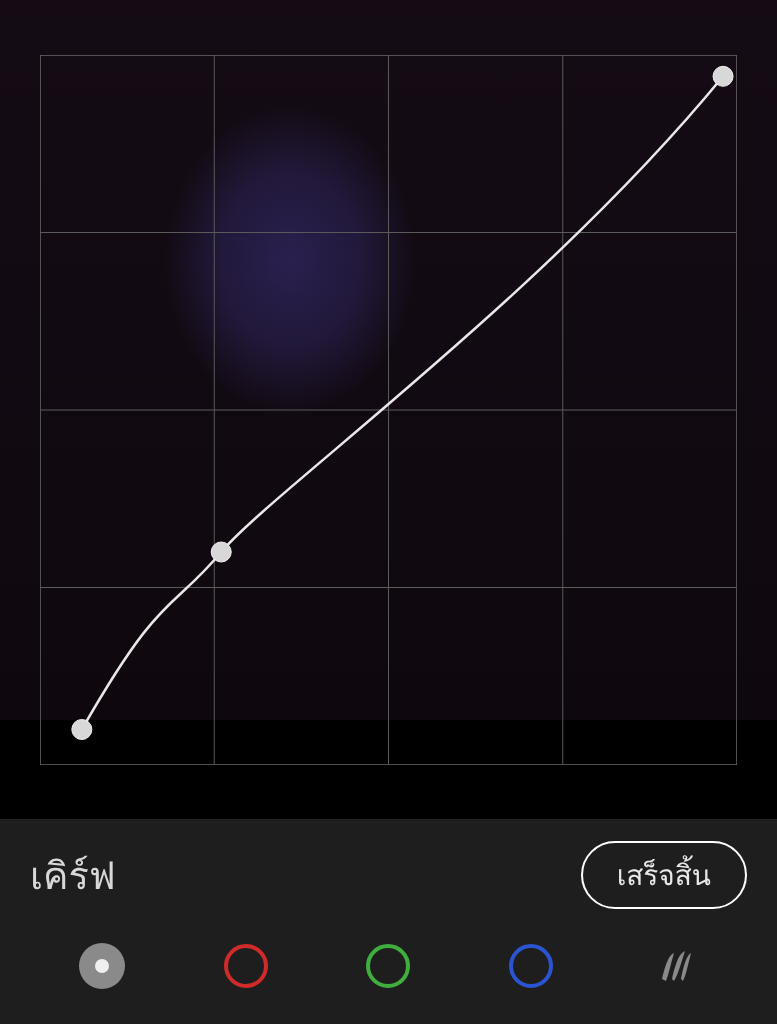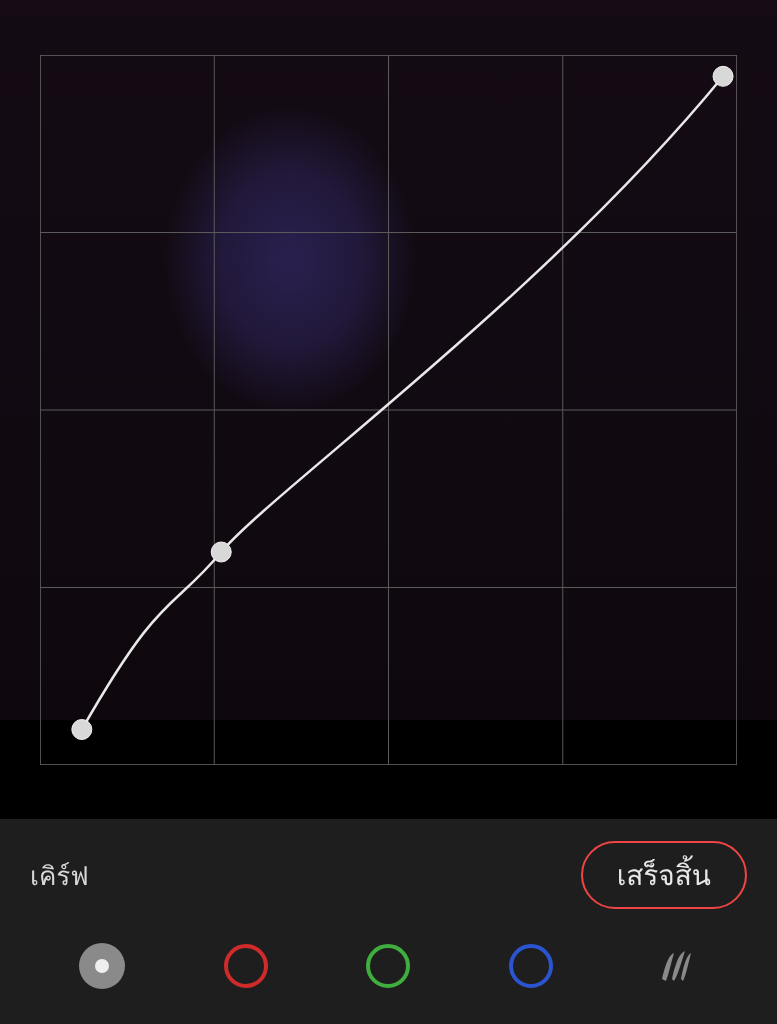--- a/index.html
+++ b/index.html
@@ -44,26 +44,26 @@
     background: #1e1e1e;
   }
   .panel-top-row {
     display: flex;
     align-items: center;
     justify-content: space-between;
     padding: 22px 30px 0 30px;
     height: 90px;
   }
   .panel-title {
-    font-size: 26px;
+    font-size: 38px;
     font-weight: 400;
     color: #d8d8d8;
   }
   .done-btn {
-    border: 2px solid #ef4444;
+    border: 2px solid #ffffff;
     background: transparent;
     color: #e8e8e8;
     font-size: 28px;
     font-weight: 400;
     padding: 10px 34px;
     border-radius: 34px;
     cursor: pointer;
   }
   .channel-row {
     display: flex;

